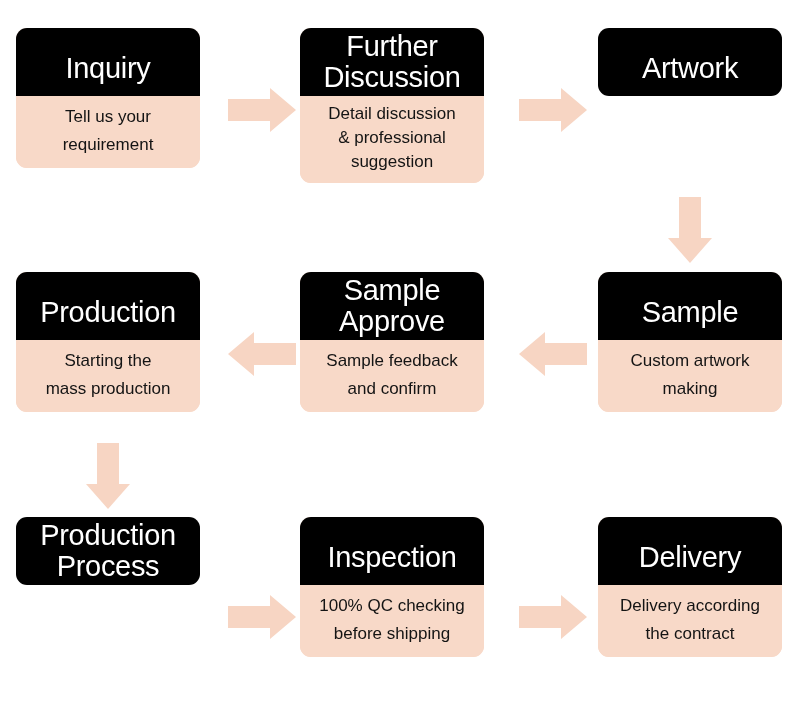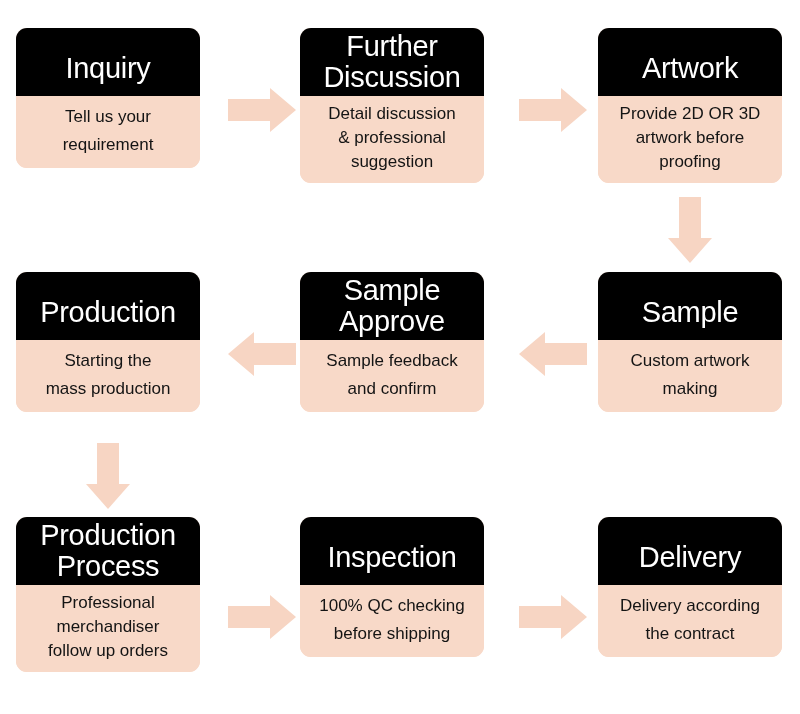--- a/index.html
+++ b/index.html
@@ -106,25 +106,20 @@
       <div>Detail discussion</div>
       <div>&amp; professional</div>
       <div>suggestion</div>
     </div>
   </div>
 
   <div class="node row1 col3">
     <div class="node-header">
       <span>Artwork</span>
     </div>
-    <div class="node-body tight">
-      <div>Provide 2D OR 3D</div>
-      <div>artwork before</div>
-      <div>proofing</div>
-    </div>
   </div>
 
   <div class="node row2 col1">
     <div class="node-header">
       <span>Production</span>
     </div>
     <div class="node-body">
       <div>Starting the</div>
       <div>mass production</div>
     </div>
@@ -153,25 +148,20 @@
     </div>
   </div>
 
   <div class="node row3 col1">
     <div class="node-header two-line">
       <span>
         <div>Production</div>
         <div>Process</div>
       </span>
     </div>
-    <div class="node-body tight">
-      <div>Professional</div>
-      <div>merchandiser</div>
-      <div>follow up orders</div>
-    </div>
   </div>
 
   <div class="node row3 col2">
     <div class="node-header">
       <span>Inspection</span>
     </div>
     <div class="node-body">
       <div>100% QC checking</div>
       <div>before shipping</div>
     </div>

